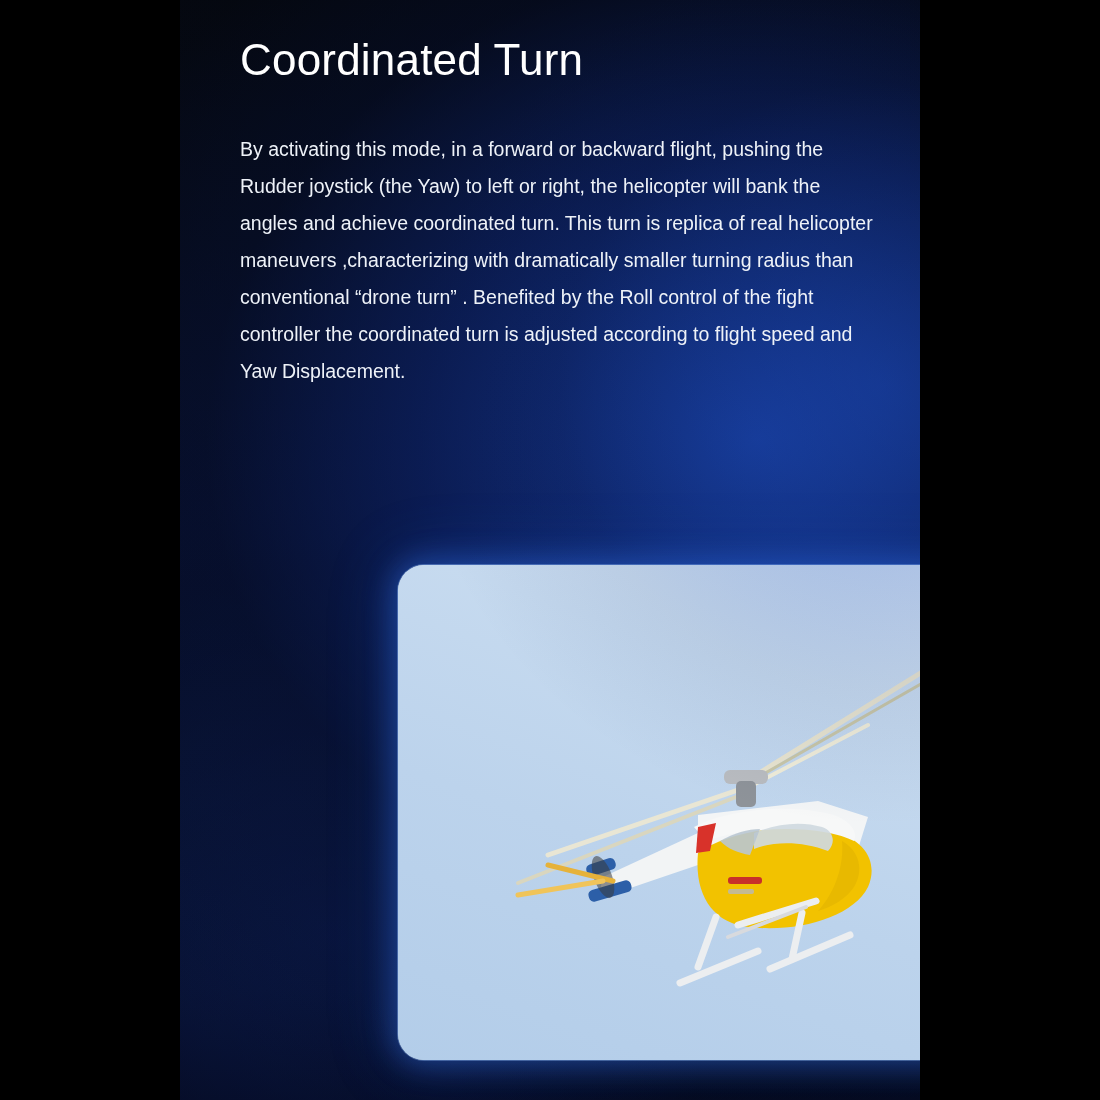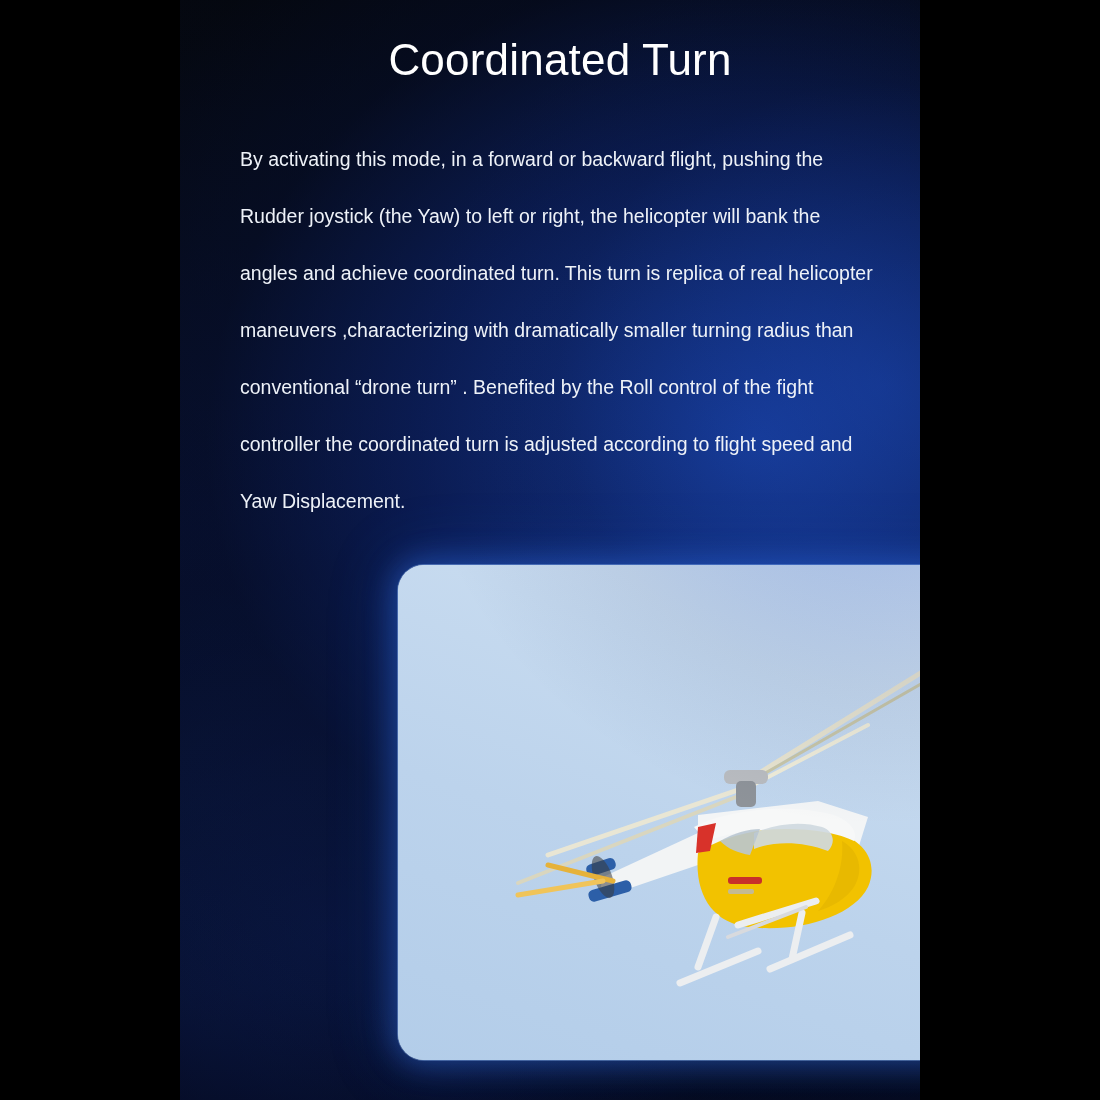--- a/index.html
+++ b/index.html
@@ -45,28 +45,27 @@
     padding: 0 40px 0 60px;
   }
   .title {
     margin: 0;
     padding-top: 34px;
     color: #ffffff;
     font-size: 44px;
     font-weight: 400;
     letter-spacing: 0.2px;
     line-height: 1.2;
-    text-align: center;
   }
   .body-text {
     margin: 0;
     padding-top: 44px;
     color: #eef2f8;
     font-size: 19.5px;
-    line-height: 57px;
+    line-height: 37px;
     font-weight: 400;
     max-width: 660px;
     white-space: pre-line;
   }
   
   .photo-card {
     position: absolute;
     left: 218px;
     top: 565px;
     width: 660px;

